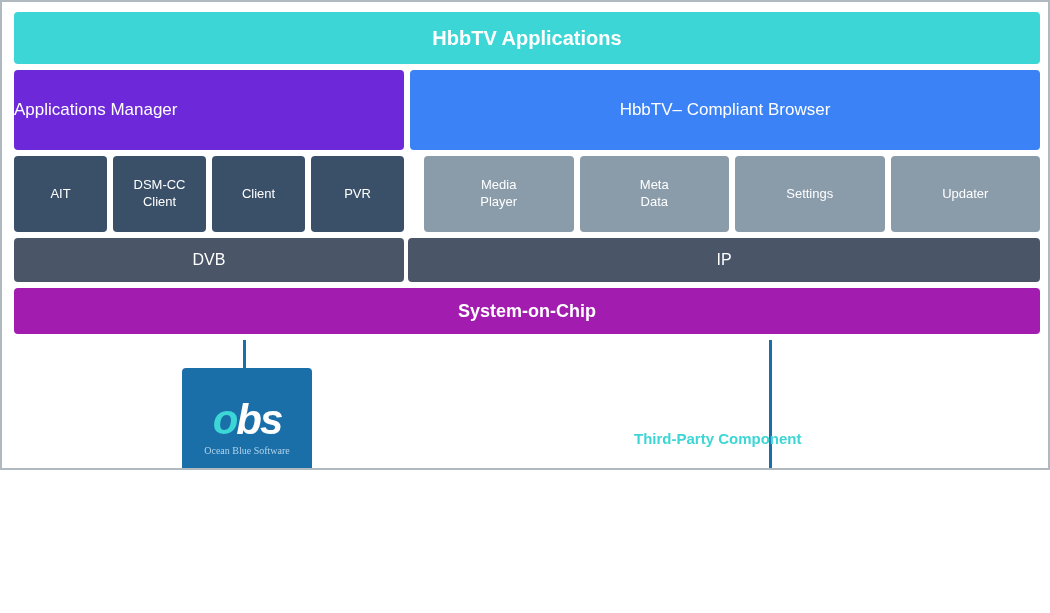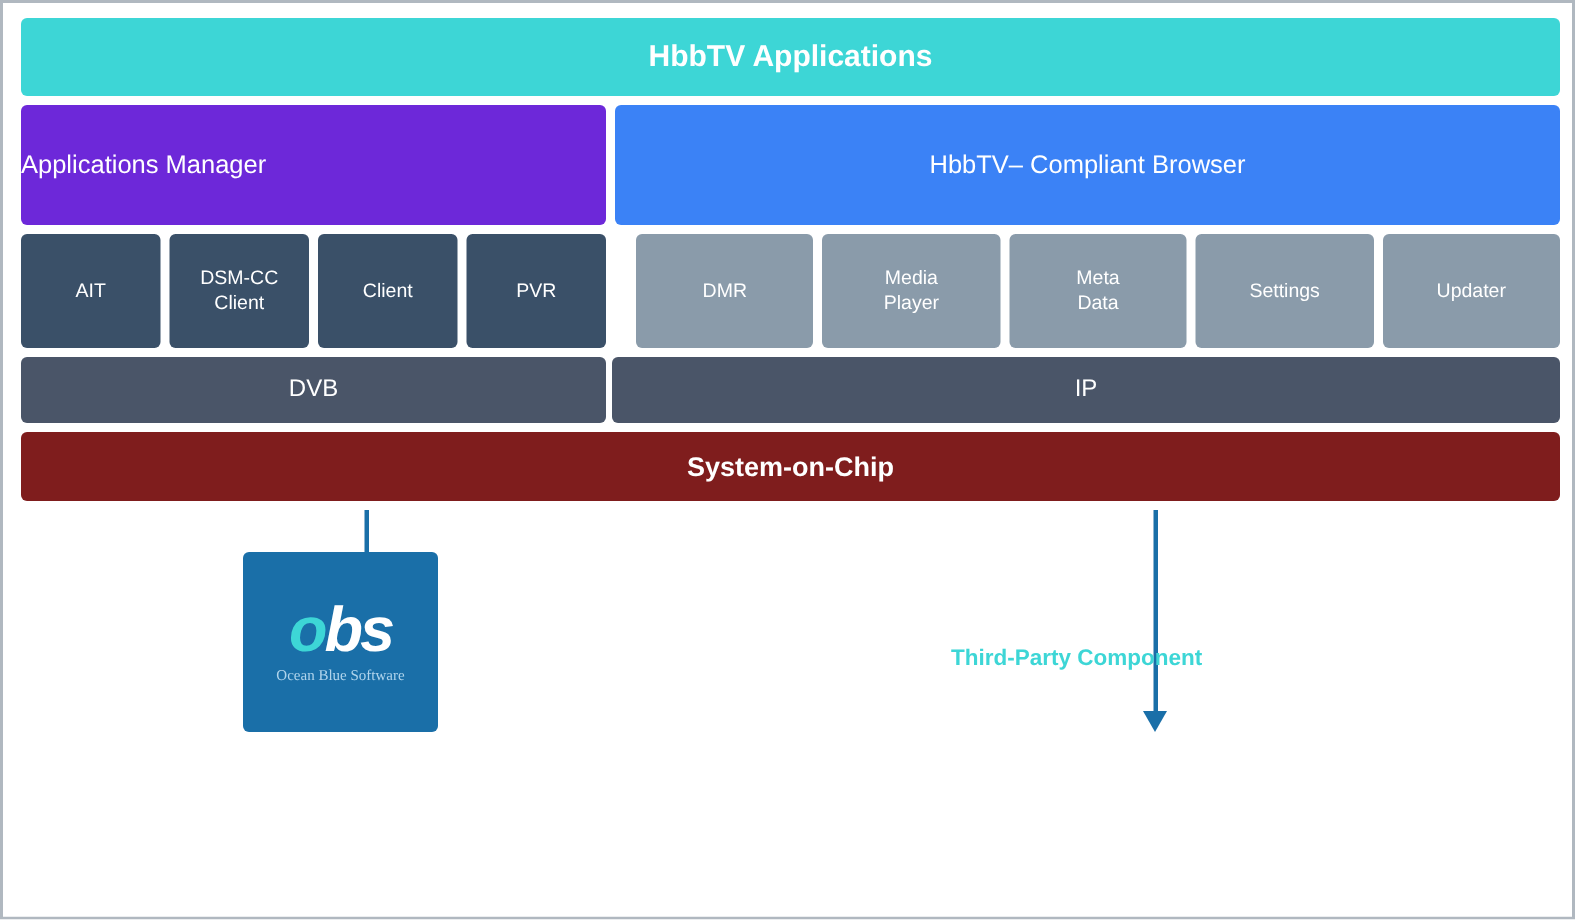--- a/index.html
+++ b/index.html
@@ -153,21 +153,21 @@
       flex: 1;
     }
     .box-ip span {
       color: #fff;
       font-size: 16px;
       font-weight: 500;
     }
 
     
     .row-soc {
-      background: #7f1d1d;
+      background: #a21caf;
       border-radius: 4px;
       display: flex;
       align-items: center;
       justify-content: center;
       height: 46px;
       flex-shrink: 0;
     }
     .row-soc span {
       color: #fff;
       font-size: 18px;
@@ -210,21 +210,21 @@
       width: 0;
       height: 0;
       border-left: 8px solid transparent;
       border-right: 8px solid transparent;
       border-top: 14px solid #1a6fa8;
     }
 
     
     .obs-logo-container {
       position: absolute;
-      left: 148px;
+      left: 168px;
       top: 28px;
       width: 130px;
       height: 120px;
       background: #1a6fa8;
       border-radius: 4px;
       display: flex;
       flex-direction: column;
       align-items: center;
       justify-content: center;
       gap: 4px;
@@ -257,21 +257,21 @@
     .third-party-label span {
       color: #3dd6d6;
       font-size: 15px;
       font-weight: 600;
     }
 
     
     .diagram-wrapper {
       border: 2px solid #b0b8c0;
       width: 1050px;
-      height: 613px;
+      height: 470px;
       overflow: hidden;
     }
   </style>
 </head>
 <body>
 
 <div class="diagram-wrapper">
   <div class="diagram-container">
 
     <div class="row-hbbtv-app">
@@ -297,23 +297,20 @@
         </div>
         <div class="module-box">
           <span>Client</span>
         </div>
         <div class="module-box">
           <span>PVR</span>
         </div>
       </div>
       <div class="ip-modules">
         <div class="module-box-light">
-          <span>DMR</span>
-        </div>
-        <div class="module-box-light">
           <span>Media<br>Player</span>
         </div>
         <div class="module-box-light">
           <span>Meta<br>Data</span>
         </div>
         <div class="module-box-light">
           <span>Settings</span>
         </div>
         <div class="module-box-light">
           <span>Updater</span>

